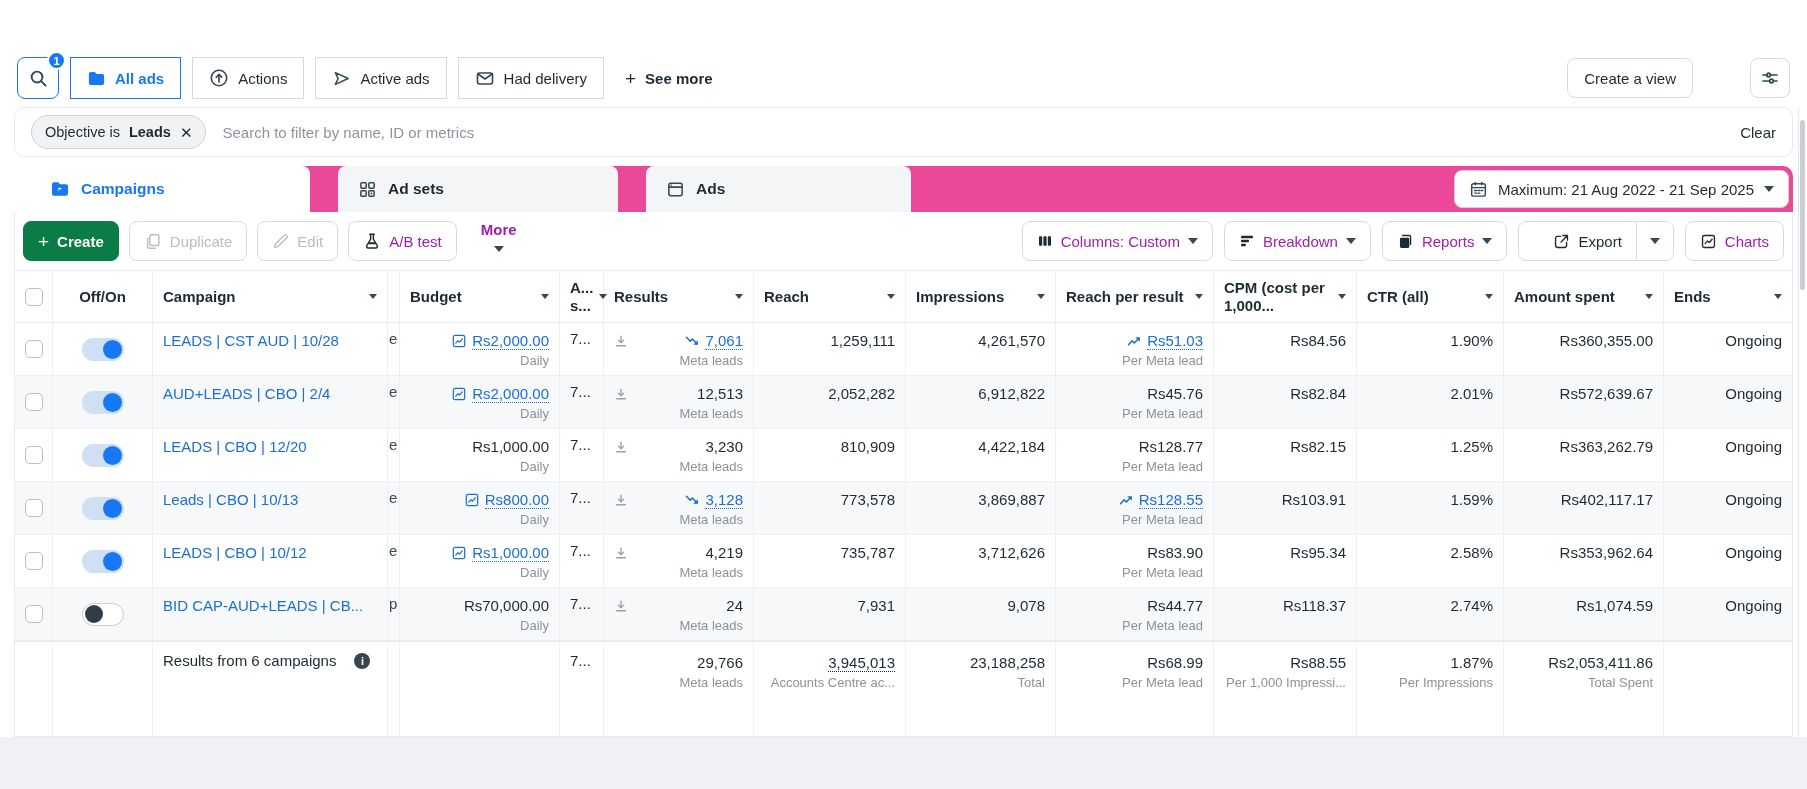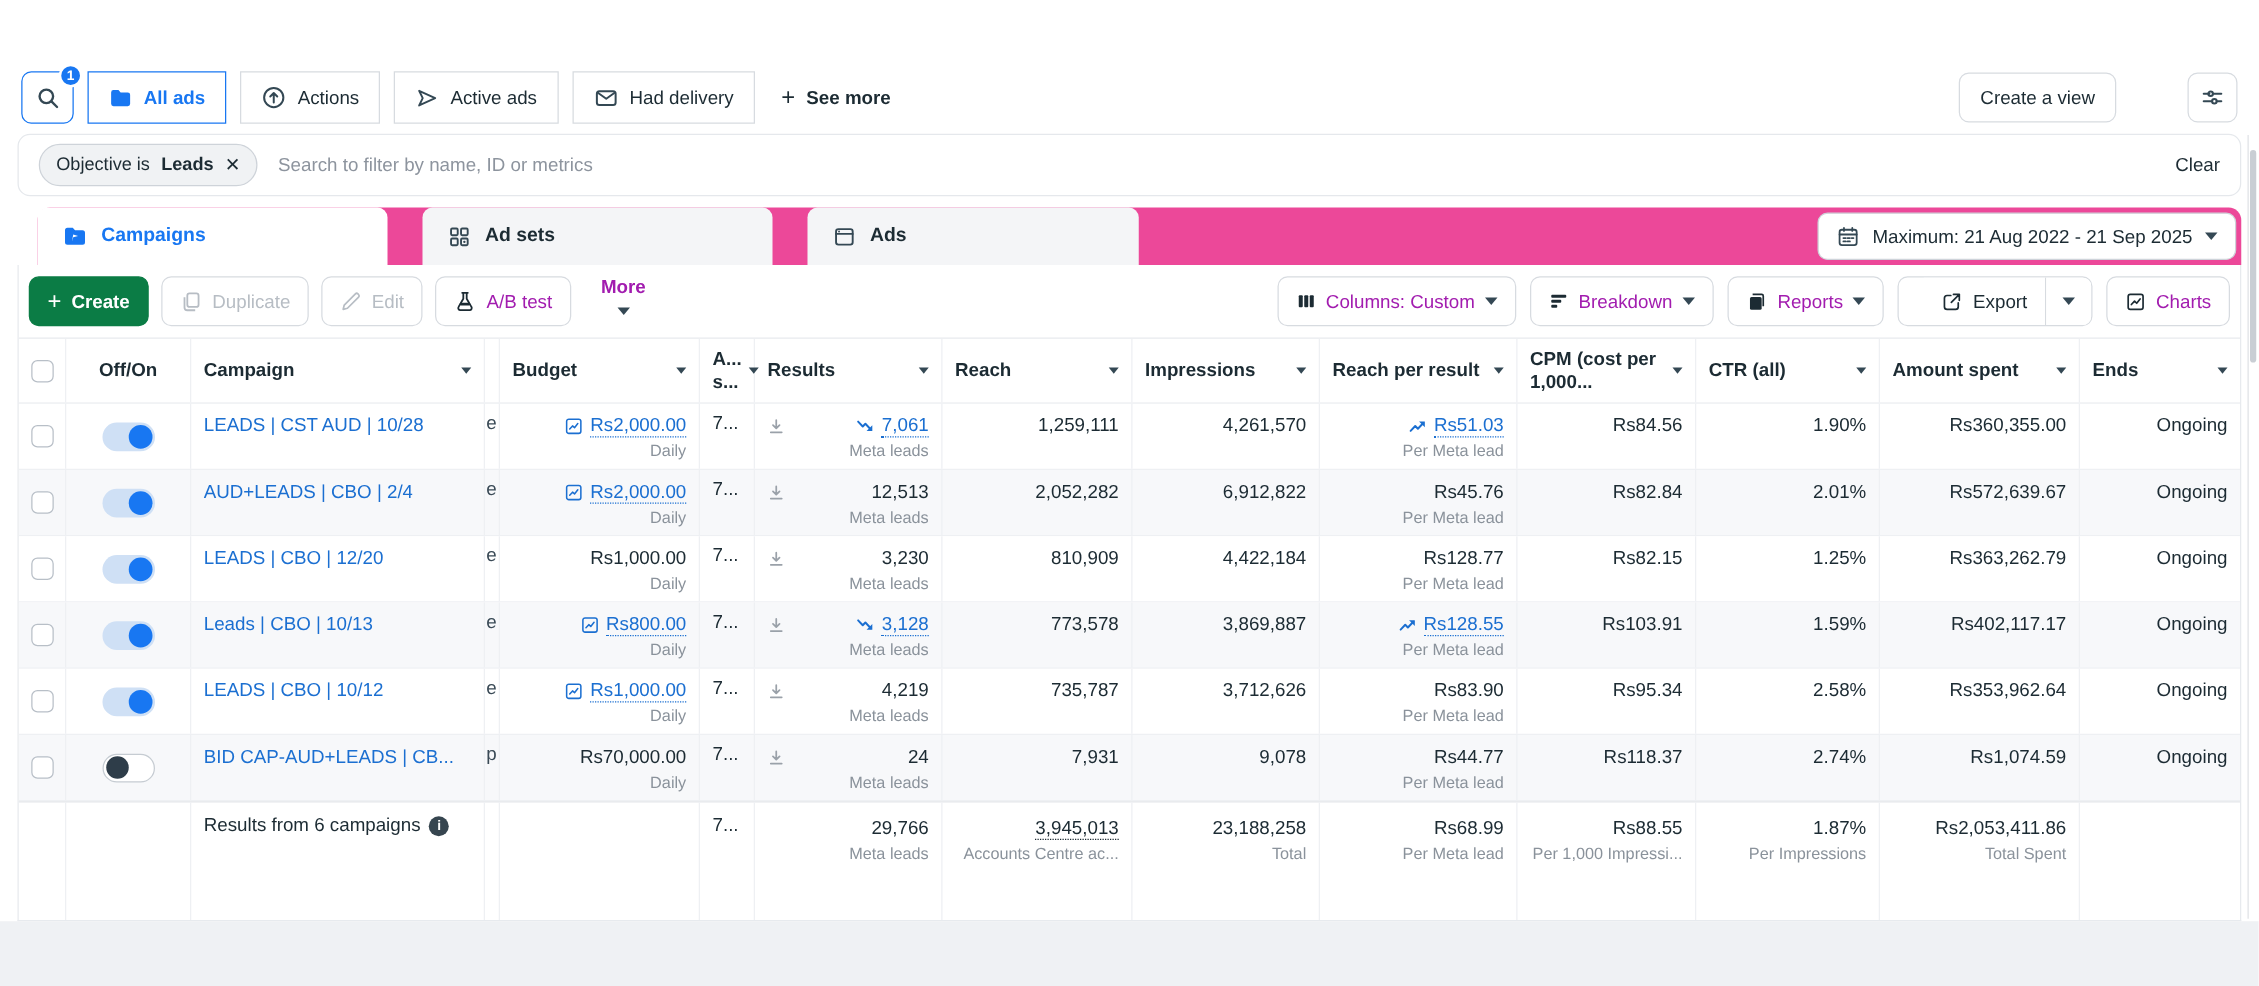--- a/index.html
+++ b/index.html
@@ -83,21 +83,21 @@
   .metric-link { color:#1b6fd1 !important; border-bottom:1px dotted #1b6fd1; cursor:pointer; }
   .dark-dotted { border-bottom:1px dotted #1c2b33; }
   .toggle { position:relative; width:42px; height:23px; border-radius:12px; display:inline-block; cursor:pointer; }
   .toggle.on { background:#cfe0f5; }
   .toggle.on .knob { position:absolute; right:2px; top:2px; width:19px; height:19px; border-radius:50%; background:#1877f2; }
   .toggle.off { background:#fff; border:1px solid #c6ccd2; }
   .toggle.off .knob { position:absolute; left:2px; top:1.5px; width:18px; height:18px; border-radius:50%; background:#2e3d49; }
 
   .tfoot { display:flex; min-height:96px; border-top:1px solid #e3e6ea; align-items:stretch; }
   .tfoot .cell { padding-top:10px; }
-  .foot-label { font-size:15px; display:flex; align-items:center; gap:7px; white-space:nowrap; }
+  .foot-label { font-size:15px; display:flex; align-items:center; gap:18px; white-space:nowrap; }
   .info-dot { width:16px; height:16px; border-radius:50%; background:#36454f; color:#fff; font-size:11px; font-weight:bold; font-style:normal; display:inline-flex; align-items:center; justify-content:center; cursor:pointer; }
 
   .bottom-strip { position:absolute; left:0; right:0; bottom:0; height:52px; background:#eff1f4; }
   .vscroll { position:absolute; right:2px; top:108px; bottom:54px; width:7px; border-left:1px solid #dfe2e6; }
   .vscroll .thumb { position:absolute; top:12px; left:1px; width:5px; height:170px; background:#c9ced4; border-radius:3px; }
 
   svg.i { flex:none; }
 </style>
 </head>
 <body>

